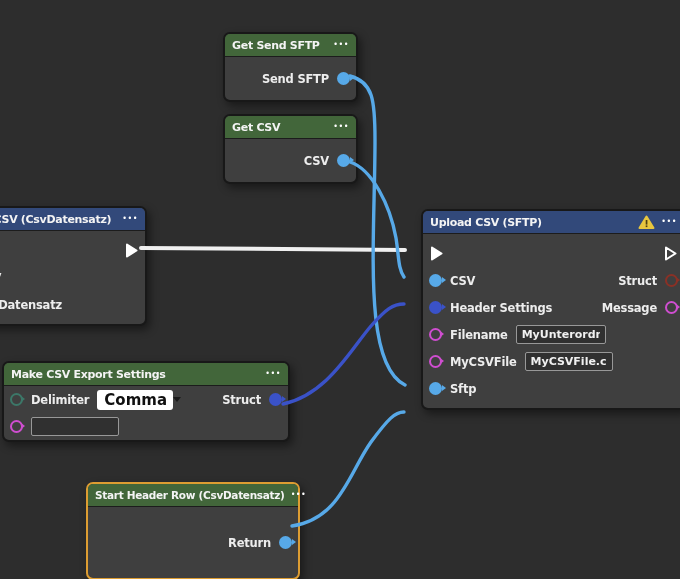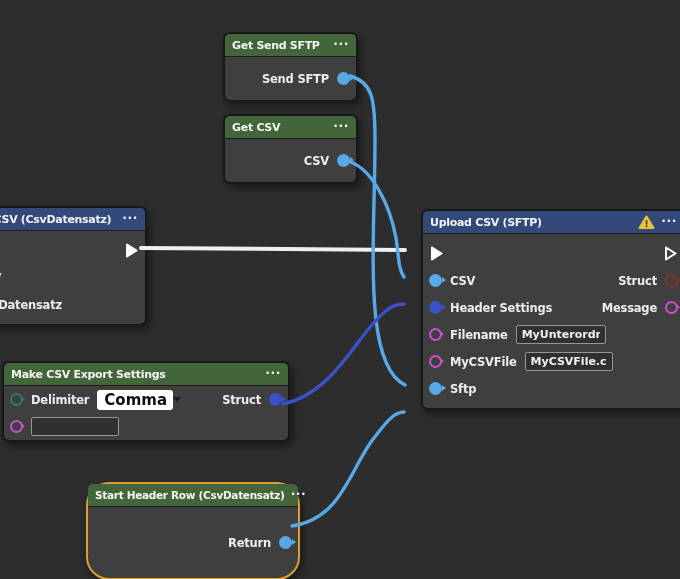--- a/index.html
+++ b/index.html
@@ -13,21 +13,21 @@
 
   
   .node {
     position:absolute;
     background:#3f3f3f;
     border:2px solid #181818;
     border-radius:7px;
     box-shadow:3px 4px 8px rgba(0,0,0,.45);
     z-index:1;
   }
-  .node.selected { border-color:#dd9d32;border-radius:23px; }
+  .node.selected { border-color:#dd9d32; }
   .hdr {
     display:flex; align-items:center; gap:6px;
     height:23px; padding:8px 7px;
     border-radius:5px 5px 0 0;
     border-bottom:1px solid #1c1c1c;
   }
   .hdr.green { background:#42663a; }
   .hdr.blue  { background:#32497a; }
   .hdr .t {
     color:#f4f4f4; font-weight:700; font-size:11px;

